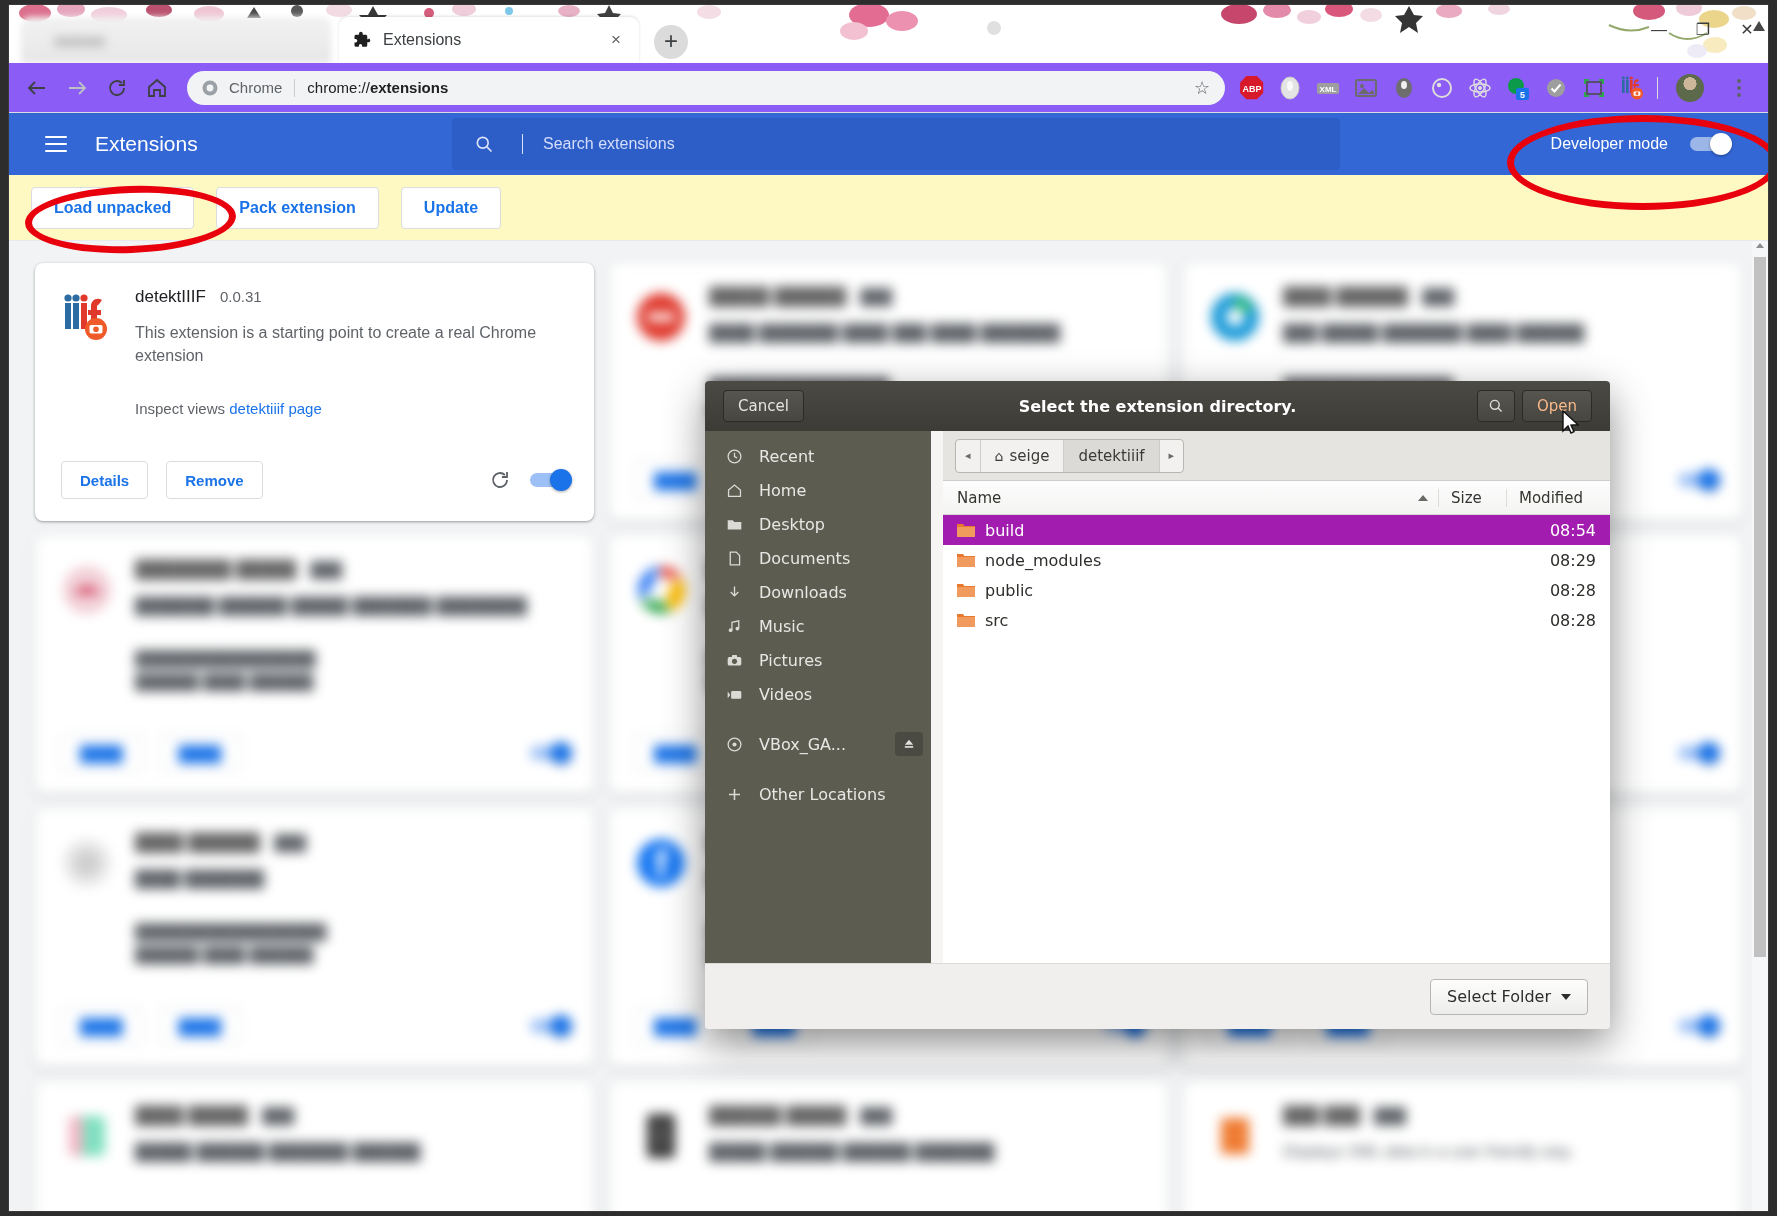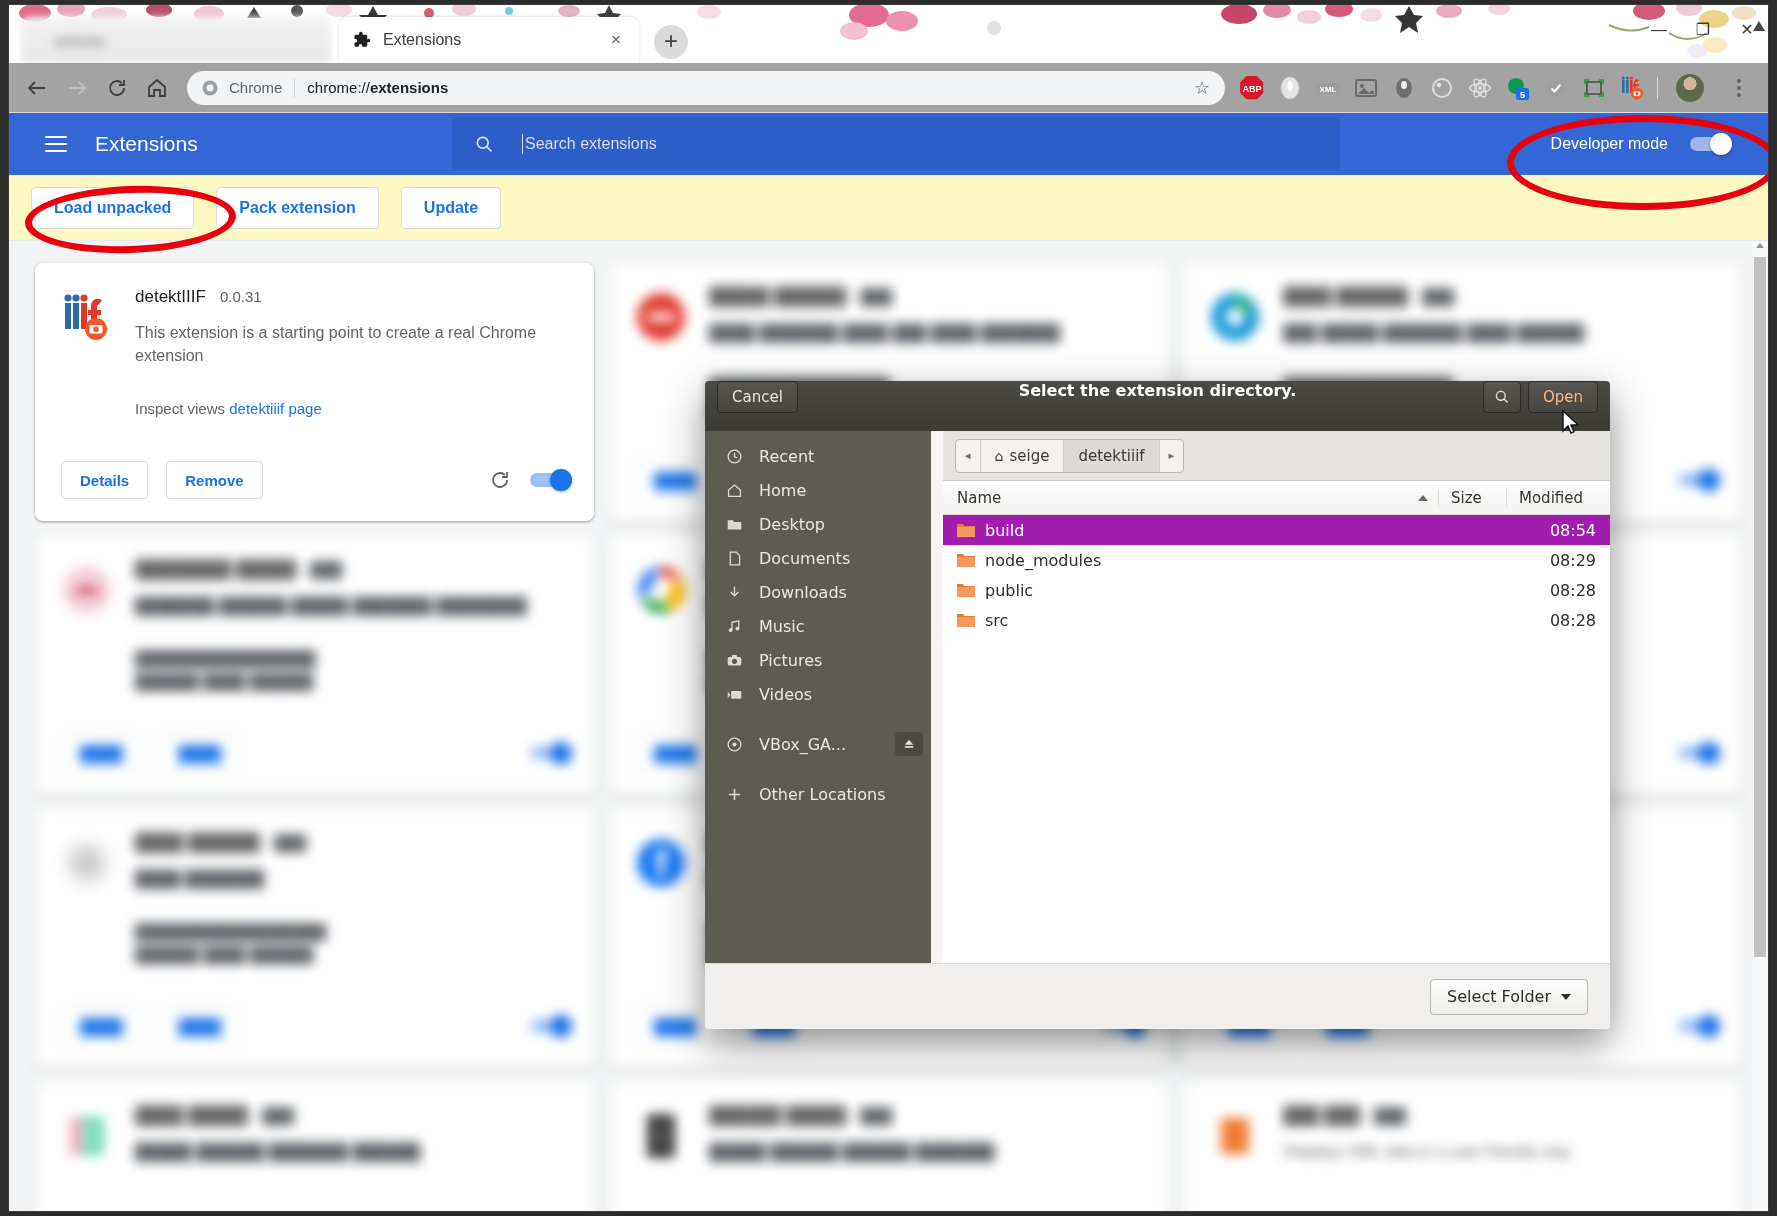--- a/index.html
+++ b/index.html
@@ -24,21 +24,21 @@
   #tab-active .tlabel { margin-left:12px; font-size:16px; color:#3c4043; white-space:nowrap;}
   #tab-close { position:absolute; right:14px; top:50%; transform:translateY(-50%);
      width:18px; height:18px; color:#5f6368; font-size:17px; line-height:18px; text-align:center; cursor:pointer;}
   #newtab { position:absolute; left:645px; top:20px; width:34px; height:34px; border-radius:50%;
      background:rgba(190,190,190,.55); color:#3c4043; font-size:24px; line-height:32px; text-align:center; cursor:pointer;}
   #wincontrols { position:absolute; right:10px; top:14px; display:flex; gap:22px; align-items:center; }
   #wincontrols span { width:22px; height:22px; color:#3c3c3c; font-size:16px; text-align:center;
      line-height:22px; cursor:pointer; }
 
   
-  #navbar { position:relative; height:50px; background:#a3a3a3; display:flex; align-items:center;
+  #navbar { position:relative; height:50px; background:#8b5cf6; display:flex; align-items:center;
      border-bottom:1px solid #dadce0; }
   .navicon { width:24px; height:24px; margin-left:16px; color:#5f6368; flex:0 0 auto; cursor:pointer; }
   #omnibox { flex:1; height:34px; margin:0 14px 0 18px; background:#f1f3f4; border-radius:17px;
      display:flex; align-items:center; padding:0 8px 0 14px; }
   #omnibox .chromeglyph { width:18px; height:18px; flex:0 0 auto; }
   #omnibox .secure { margin-left:10px; font-size:15px; color:#5f6368; }
   #omnibox .vsep { width:1px; height:18px; background:#c9ccce; margin:0 12px; }
   #omnibox .url { font-size:15px; color:#202124; }
   #omnibox .url b { font-weight:700; }
   #star { width:22px; height:22px; margin-left:auto; margin-right:4px; color:#5f6368; text-align:center; font-size:18px; cursor:pointer;}
@@ -55,21 +55,21 @@
   #page { position:relative; height:1100px; background:#f1f3f4; }
   #ext-toolbar { height:62px; background:#3367d6; display:flex; align-items:center;
      color:#fff; position:relative; }
   #hamburger { width:22px; margin-left:36px; cursor:pointer; }
   #hamburger i { display:block; height:2px; background:#fff; margin:5px 0; border-radius:2px; }
   #ext-title { margin-left:28px; font-size:21px; font-weight:400; }
   #ext-search { position:absolute; left:443px; width:888px; height:52px;
      background:#2d5dc7; border-radius:4px; display:flex; align-items:center; cursor:text;}
   #ext-search .mag { margin-left:22px; width:20px; height:20px; flex:0 0 auto;}
   #ext-search .caret { width:1px; height:20px; background:#d6e2fb; margin-left:28px;}
-  #ext-search .ph { font-size:16px; color:#d5defa; margin-left:2px; }
+  #ext-search .ph { font-size:16px; color:#d5defa; margin-left:20px; }
   #devmode { position:absolute; right:40px; display:flex; align-items:center; gap:22px; }
   #devmode .lbl { font-size:16px; }
   .toggle { width:38px; height:14px; border-radius:8px; background:#9cb6e8; position:relative; cursor:pointer;}
   .toggle .knob { position:absolute; right:-4px; top:-4px; width:22px; height:22px; border-radius:50%;
      background:#fff; box-shadow:0 1px 3px rgba(0,0,0,.35); }
   .toggle.blue { background:#9dc1f7; }
   .toggle.blue .knob { background:#1a73e8; }
 
   #ext-actions { height:66px; background:#fef9c3; display:flex; align-items:center; gap:22px;
      padding-left:22px; border-bottom:1px solid #e7e9eb;}
@@ -98,22 +98,22 @@
   
   #pgscroll { position:absolute; right:0; top:128px; bottom:0; width:16px; background:#f6f7f8; }
   #pgscroll .up { position:absolute; top:2px; left:4px; width:0; height:0;
      border-left:4px solid transparent; border-right:4px solid transparent; border-bottom:5px solid #8e8e8e;}
   #pgscroll .thumb { position:absolute; left:2px; top:16px; width:12px; height:700px; background:#c1c1c1; border-radius:0;}
 
   
   #filedlg { position:absolute; left:696px; top:376px; width:905px; height:648px;
      background:#f6f5f4; box-shadow:0 14px 40px rgba(0,0,0,.45); border-radius:4px; overflow:hidden;
      font-family:"DejaVu Sans", sans-serif; }
-  #dlg-head { height:50px; background:linear-gradient(#4b4a45,#3c3b36); display:flex; align-items:flex-start;
-     padding:0 12px; position:relative; }
+  #dlg-head { height:50px; background:linear-gradient(#4b4a45,#3c3b36); display:flex; align-items:center;
+     padding:0 18px; position:relative; }
   .gbtn { height:32px; padding:0 14px; border:1px solid #2b2a27; border-radius:4px;
      background:linear-gradient(#57554f,#474640); color:#e6e4e0; font-size:15px; font-family:inherit; cursor:pointer;}
   #dlg-title { position:absolute; left:0; right:0; text-align:center; color:#fff;
      font-size:16px; font-weight:700; pointer-events:none; }
   #dlg-head .right { margin-left:auto; display:flex; gap:7px; align-items:center; z-index:2;}
   #dlg-open { color:#f8b98a; }
   #dlg-search { width:38px; padding:0; display:flex; align-items:center; justify-content:center; }
 
   #dlg-body { position:absolute; left:0; right:0; top:50px; bottom:66px; display:flex;gap:12px; }
   #places { width:226px; background:#5d5c51; padding-top:8px; flex:0 0 auto; }

